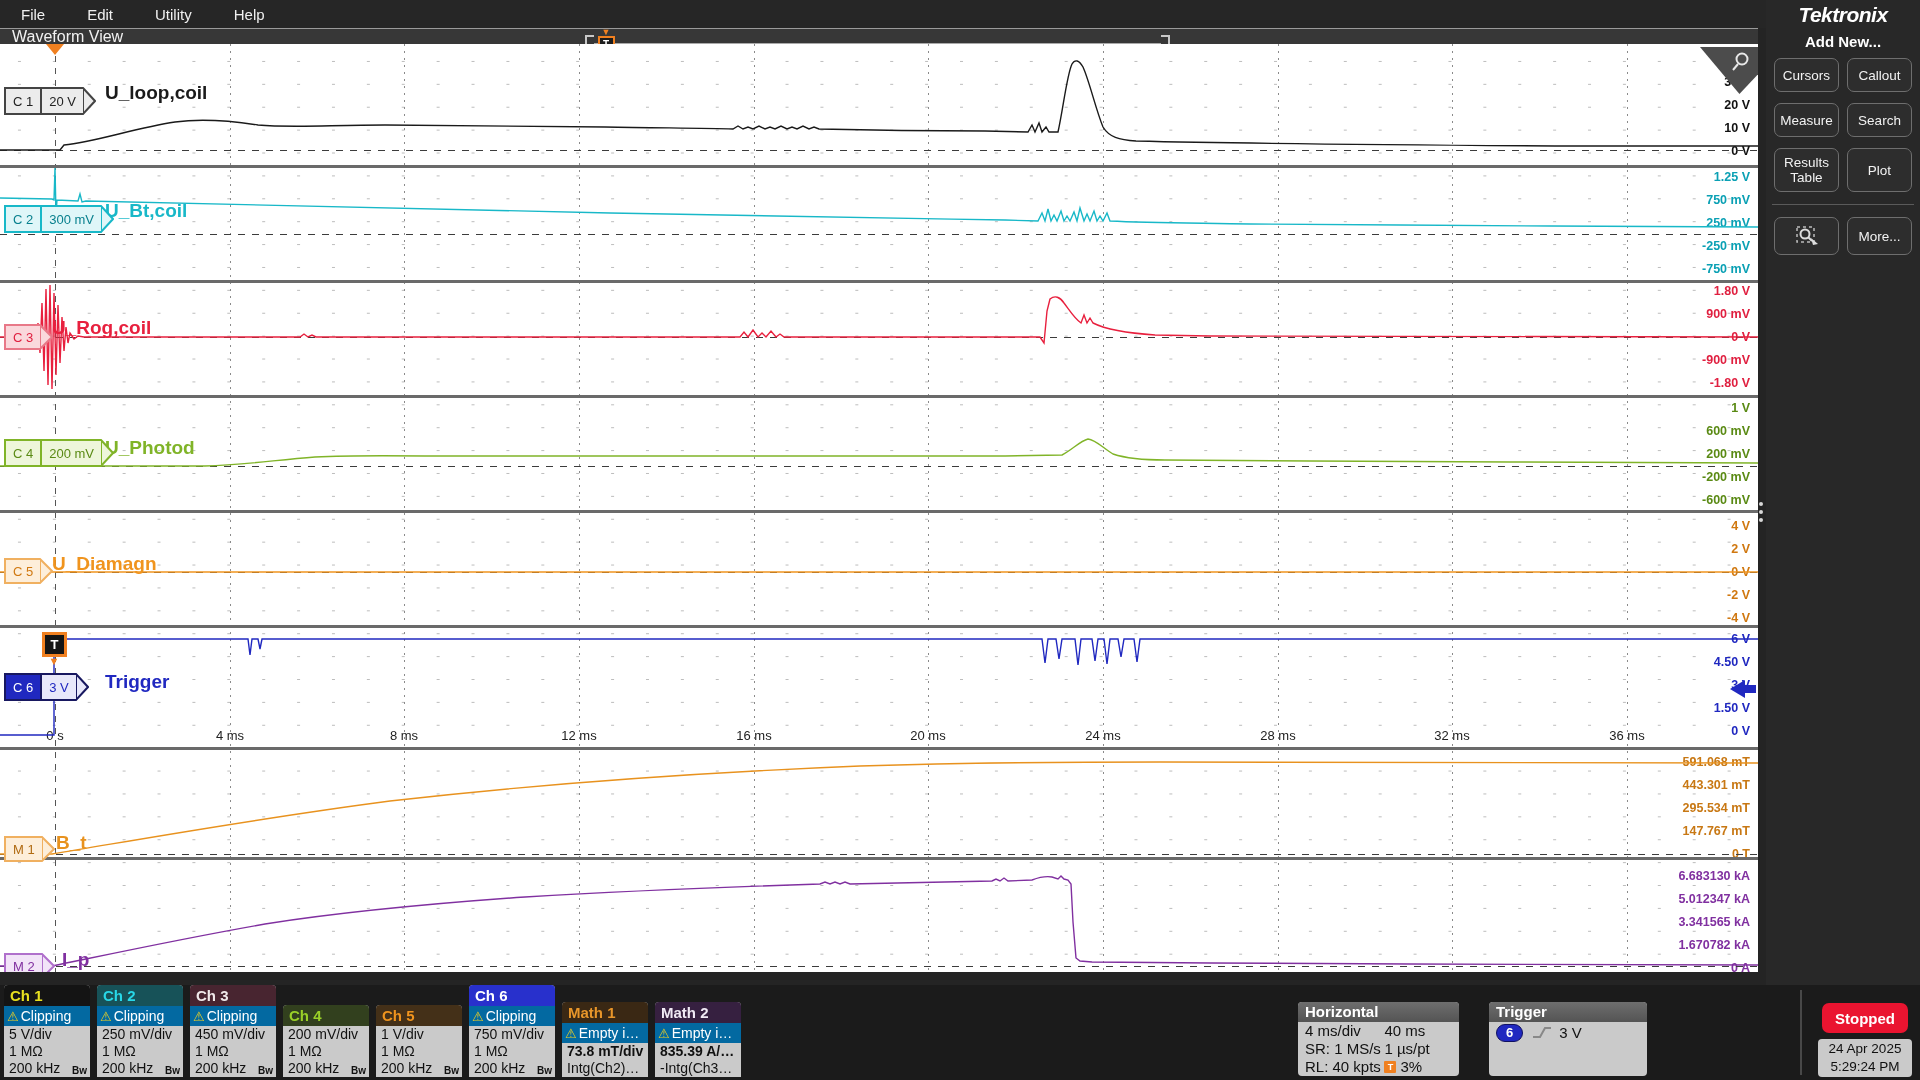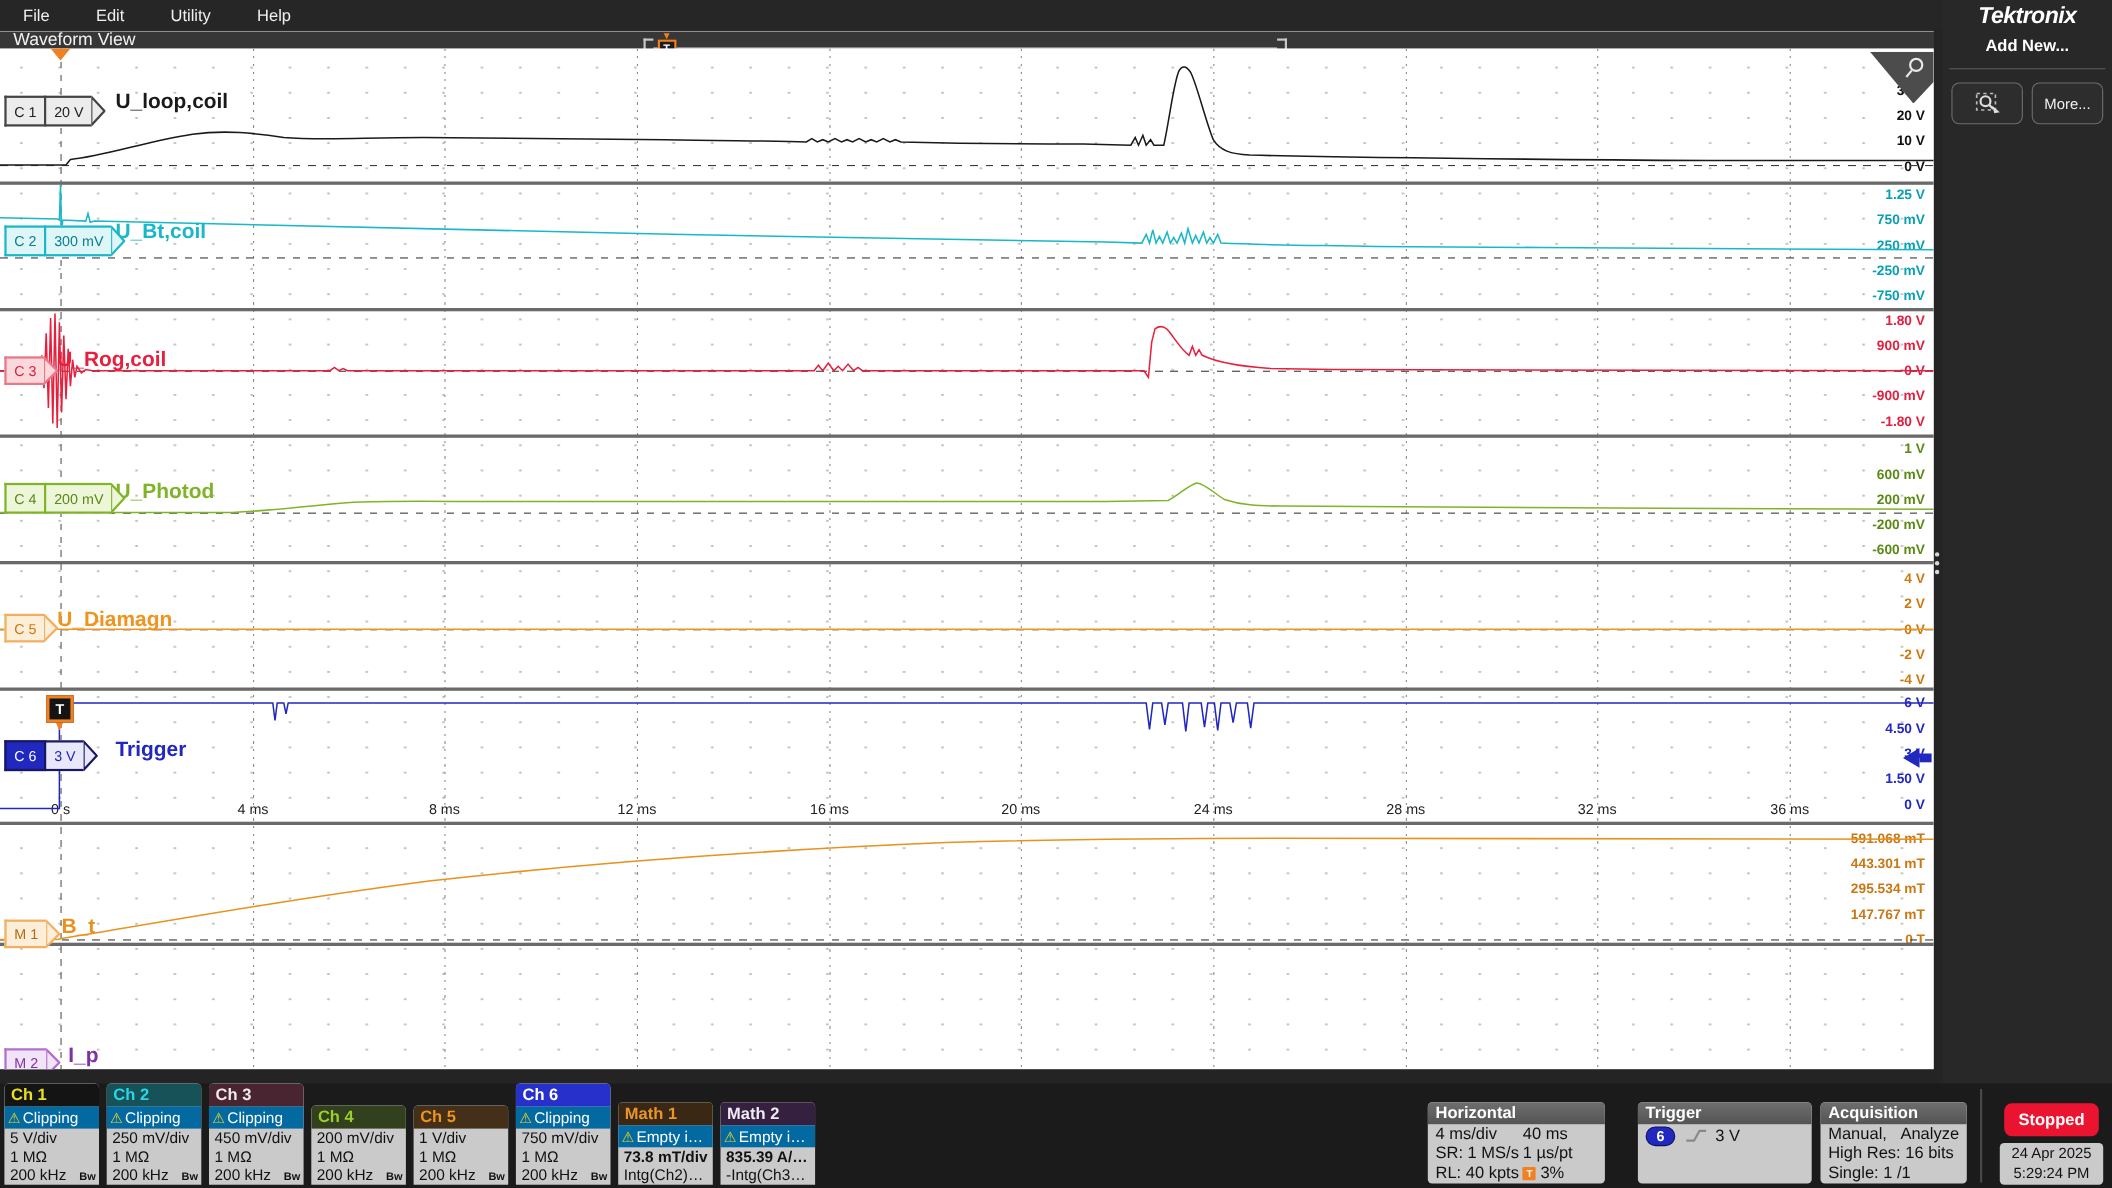--- a/index.html
+++ b/index.html
@@ -260,20 +260,33 @@
           <div>295.534 mT</div>
           <div>147.767 mT</div>
           <div>0 T</div>
         </div>
         <svg class="trace" width="1758" height="107" viewBox="0 0 1758 107">
           <path class="p-m1" d="M0,104 L52,104 C160,86 260,68 390,51 C530,35 690,23 860,16 C960,13 1060,12 1160,12 C1310,12 1510,12.5 1758,13"></path>
         </svg>
       </div>
       <div class="divider" style="top:813px"></div>
 
+      <div class="slice" style="top:816px;height:112px">
+        <div class="zero" style="top:106px"></div>
+        <div class="ticks tk-m2" style="--t0:4.5px">
+          <div>6.683130 kA</div>
+          <div>5.012347 kA</div>
+          <div>3.341565 kA</div>
+          <div>1.670782 kA</div>
+          <div>0 A</div>
+        </div>
+        <svg class="trace" width="1758" height="112" viewBox="0 0 1758 112">
+          <path class="p-m2" d="M0,106 L52,106 C120,92 185,78 265,64 C335,53 425,44 525,37 C625,31 725,27 820,24 l5,-2 5,2 5,-2 5,2 5,-2 5,2 C905,23 955,22 992,21 l4,-2 4,2 4,-3 4,3 L1032,20 C1040,17 1046,16 1052,17 L1058,19 l3,-3 3,3 L1068,20 L1071,24 L1073,62 L1076,98 L1080,101 L1092,102 L1210,103 L1410,104 L1758,105"></path>
+        </svg>
+      </div>
 
       <div class="wavelabel" style="left:105px;top:38px;color:#1a1a1a">U_loop,coil</div>
       <div class="wavelabel" style="left:105px;top:156px;color:#18b8c8">U_Bt,coil</div>
       <div class="wavelabel" style="left:52px;top:273px;color:#e8203e">U_Rog,coil</div>
       <div class="wavelabel" style="left:105px;top:393px;color:#80b428">U_Photod</div>
       <div class="wavelabel" style="left:52px;top:509px;color:#f0941e">U_Diamagn</div>
       <div class="wavelabel" style="left:105px;top:627px;color:#2028c0">Trigger</div>
       <div class="wavelabel" style="left:56px;top:788px;color:#e8921e">B_t</div>
       <div class="wavelabel" style="left:62px;top:905px;color:#8030a0">I_p</div>
 
@@ -341,20 +354,28 @@
 
   <div class="grip">
       <div></div>
       <div></div>
       <div></div>
     </div>
 
   <div class="rightpanel">
     <div class="brand">Tektronix</div>
     <div class="rp-title">Add New...</div>
+    <div class="rp-grid">
+      <div class="rp-btn">Cursors</div>
+      <div class="rp-btn">Callout</div>
+      <div class="rp-btn">Measure</div>
+      <div class="rp-btn">Search</div>
+      <div class="rp-btn" style="min-height:38px">Results Table</div>
+      <div class="rp-btn" style="min-height:38px">Plot</div>
+    </div>
     <div class="rp-div"></div>
     <div class="rp-grid">
       <div class="rp-btn" style="min-height:32px">
         <svg width="26" height="24">
           <rect x="3" y="3" width="17" height="15" fill="none" stroke="#bbb" stroke-width="1.5" stroke-dasharray="3,3"></rect>
           <circle cx="11" cy="10" r="4.5" fill="none" stroke="#ddd" stroke-width="2"></circle>
           <line x1="14" y1="13" x2="18" y2="17" stroke="#ddd" stroke-width="2"></line>
           <polygon points="17,14 24,20 19,21" fill="#ddd"></polygon>
         </svg>
       </div>
@@ -442,29 +463,20 @@
       <div class="panel-hd">Trigger</div>
       <div class="panel-row" style="margin-top:2px">
         <span class="tpill">6</span>
         <svg width="22" height="16" style="margin-right:6px">
           <path d="M2 13 H9 L14 4 H20" stroke="#888" fill="none" stroke-width="2"></path>
         </svg>
         <span>3 V</span>
       </div>
     </div>
 
-    <div class="panel" style="left:1655px;width:133px">
-      <div class="panel-hd">Acquisition</div>
-      <div class="panel-row">
-          <span>Manual,</span>
-          <span style="margin-left:auto">Analyze</span>
-        </div>
-      <div class="panel-row">High Res: 16 bits</div>
-      <div class="panel-row">Single: 1 /1</div>
-    </div>
 
     <div class="vsep"></div>
     <div class="stopped">Stopped</div>
     <div class="datetime">
       <div>24 Apr 2025</div>
       <div>5:29:24 PM</div>
     </div>
   </div>
 
 </div>

